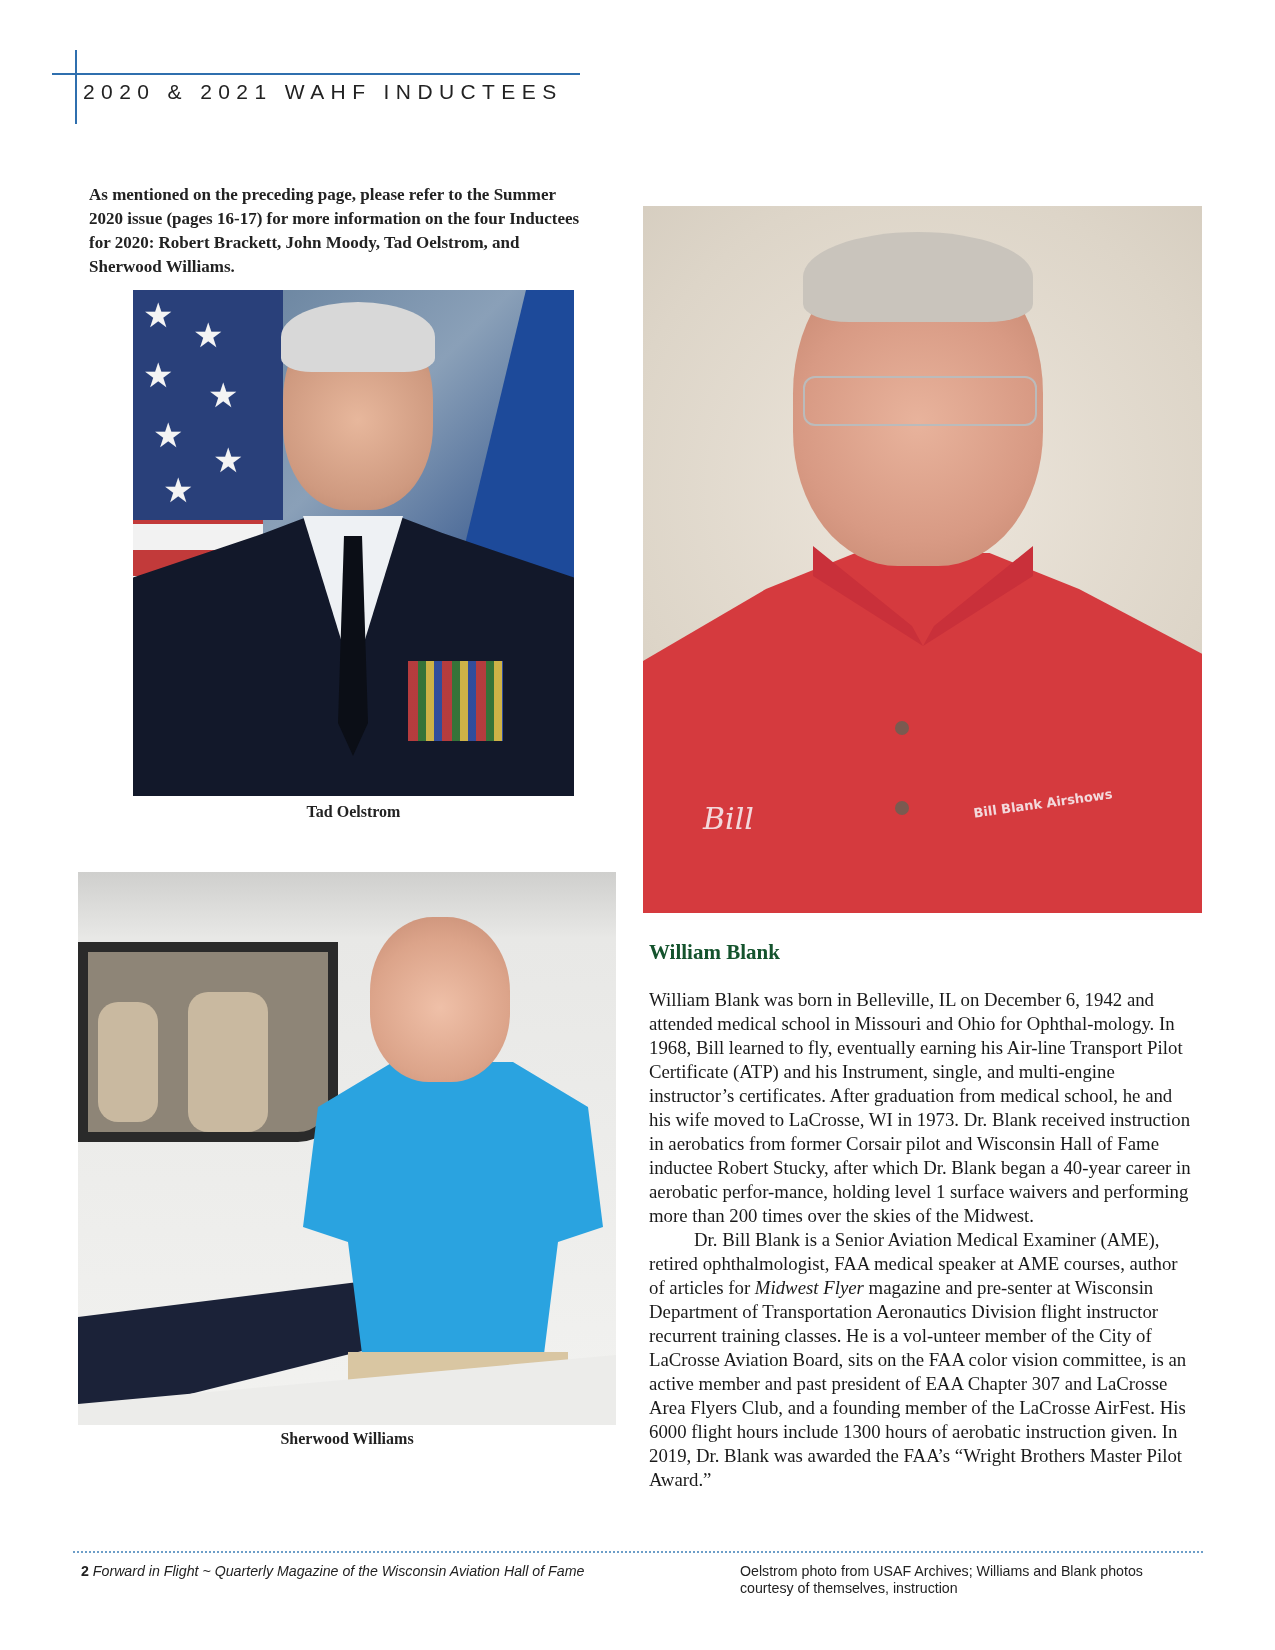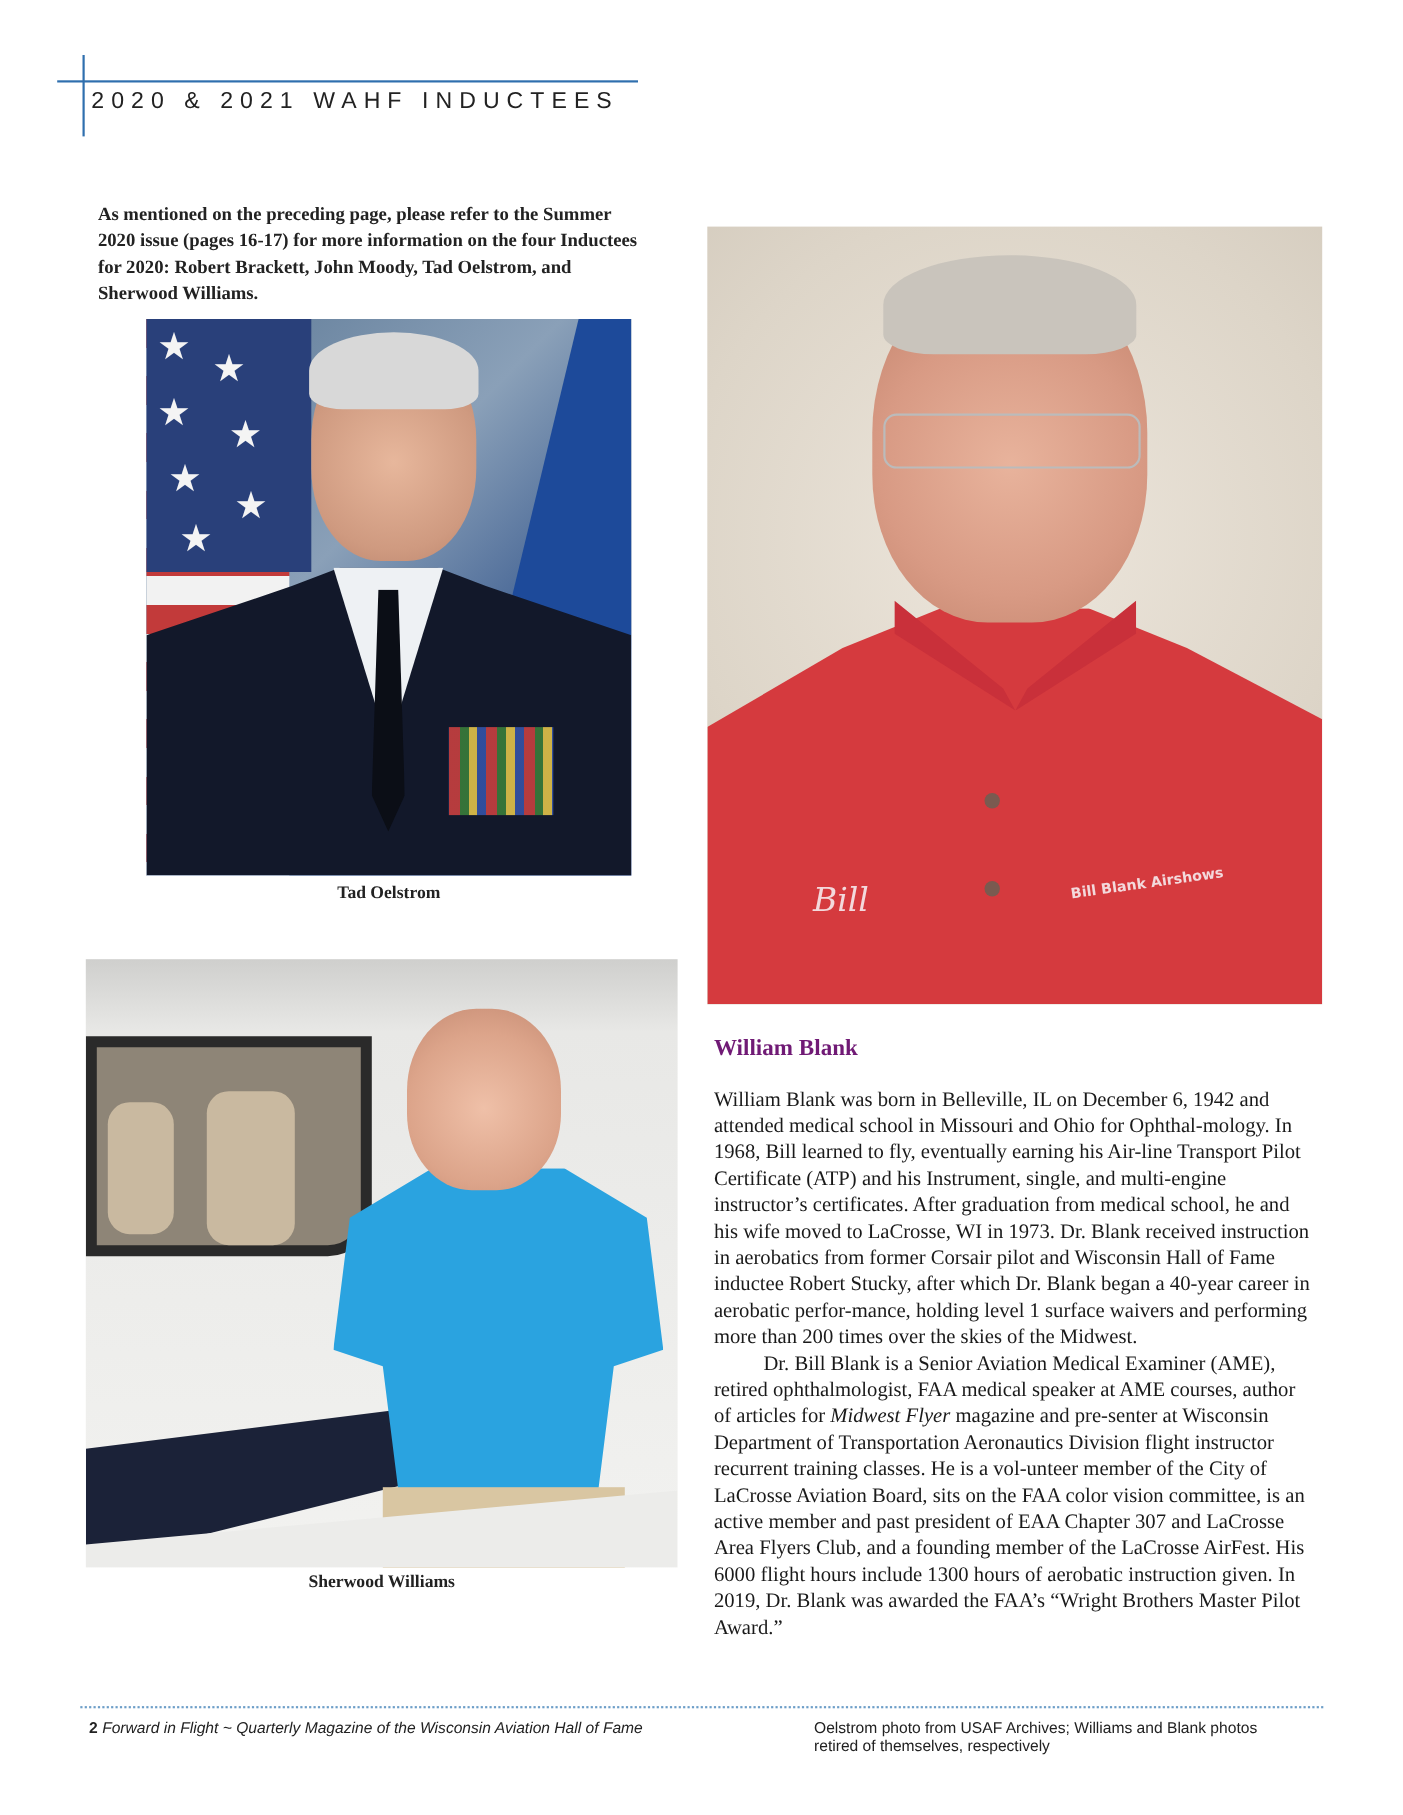--- a/index.html
+++ b/index.html
@@ -22,33 +22,33 @@
   .ribbons { position:absolute; left:275px; bottom:55px; width:95px; height:80px; background:repeating-linear-gradient(90deg,#c84040 0 10px,#3a7d3a 10px 18px,#e3c34a 18px 26px,#3553a8 26px 34px); opacity:.9; }
   .head-oel { position:absolute; left:150px; top:20px; width:150px; height:200px; border-radius:45% 45% 42% 42%; background:radial-gradient(circle at 50% 55%,#e7b79c 0%,#cf9a80 60%,#b27c66 100%); }
   .hair-oel { position:absolute; left:148px; top:12px; width:154px; height:70px; border-radius:50% 50% 20% 20%; background:#d8d8d8; }
   
   #p-blank { left:643px; top:206px; width:559px; height:707px; background:radial-gradient(circle at 50% 40%,#ede6dc 0%,#ddd5c8 60%,#cfc6b8 100%); }
   .red-shirt { position:absolute; left:0; bottom:0; width:559px; height:360px; background:#d53a3e; clip-path:polygon(0 30%,22% 10%,38% 0,62% 0,78% 10%,100% 28%,100% 100%,0 100%); }
   .collar { position:absolute; left:170px; top:340px; width:220px; height:100px; background:#c9303a; clip-path:polygon(0 0,45% 80%,50% 100%,55% 80%,100% 0,100% 30%,50% 100%,0 30%); }
   .head-blank { position:absolute; left:150px; top:40px; width:250px; height:320px; border-radius:46% 46% 42% 42%; background:radial-gradient(circle at 50% 55%,#e8b39c 0%,#d89a84 55%,#bf8069 100%); }
   .hair-blank { position:absolute; left:160px; top:26px; width:230px; height:90px; border-radius:50% 50% 20% 20%; background:#c9c4bc; }
   .glasses { position:absolute; left:160px; top:170px; width:230px; height:46px; border:2px solid #bbb; border-radius:12px; }
-  .emb-bill { position:absolute; left:60px; top:595px; color:#f3d9dc; font-size:30px; font-style:italic; font-family:"DejaVu Serif", serif;margin-left:36px; }
+  .emb-bill { position:absolute; left:60px; top:595px; color:#f3d9dc; font-size:30px; font-style:italic; font-family:"DejaVu Serif", serif; }
   .emb-logo { position:absolute; left:330px; top:590px; color:#f3d9dc; font-size:13px; font-weight:bold; font-family:"DejaVu Sans", sans-serif; transform:rotate(-8deg); }
   .button { position:absolute; width:14px; height:14px; border-radius:50%; background:#7a5a50; }
   
   #p-will { left:78px; top:872px; width:538px; height:553px; background:linear-gradient(180deg,#cfcfcd 0%,#e8e8e6 12%,#f2f2f0 100%); }
   .plane-window { position:absolute; left:0; top:70px; width:260px; height:200px; background:#8e8577; border-radius:0 0 40px 0; border:10px solid #2a2a2a; box-sizing:border-box; }
   .seat { position:absolute; background:#c9b9a0; border-radius:20px; }
   .stripe-dark { position:absolute; left:0; top:400px; width:360px; height:150px; background:#1b2238; clip-path:polygon(0 30%,100% 0,100% 40%,0 100%); }
   .blue-shirt { position:absolute; left:225px; top:190px; width:300px; height:300px; background:#2aa3e0; clip-path:polygon(5% 15%,30% 0,70% 0,95% 15%,100% 55%,85% 60%,80% 100%,20% 100%,15% 60%,0 55%); }
   .head-will { position:absolute; left:292px; top:45px; width:140px; height:165px; border-radius:45% 45% 42% 42%; background:radial-gradient(circle at 50% 55%,#efc0a8 0%,#dca48a 60%,#c48a72 100%); }
   .pants { position:absolute; left:270px; top:480px; width:220px; height:80px; background:#d9c6a2; }
   .plane-wing { position:absolute; left:0; bottom:0; width:538px; height:70px; background:#ececea; clip-path:polygon(0 70%,100% 0,100% 100%,0 100%); }
-  .blank-heading { position:absolute; left:649px; top:940px; font-size:21px; font-weight:bold; color:#701a75; }
+  .blank-heading { position:absolute; left:649px; top:940px; font-size:21px; font-weight:bold; color:#14532d; }
   .body-text { position:absolute; left:649px; top:988px; width:545px; font-size:18.8px; line-height:24px; color:#1a1a1a; }
   .body-text p { margin:0; }
   .body-text p.indent { text-indent:45px; }
   .body-text em { font-style:italic; }
   .footer-rule { position:absolute; left:73px; top:1551px; width:1130px; height:0; border-top:2px dotted #6d9ec8; }
   .footer-left { position:absolute; left:81px; top:1563px; font-family:"Liberation Sans", sans-serif; font-size:14.2px; color:#222; }
   .footer-left .pg { font-weight:bold; }
   .footer-left .mag { font-style:italic;text-align:right; }
   .footer-right { position:absolute; right:75px; top:1563px; width:460px; text-align:left; font-family:"Liberation Sans", sans-serif; font-size:14.2px; line-height:17px; color:#222; }
 </style>
@@ -115,14 +115,14 @@
   <p class="indent"><span>Dr. Bill Blank is a Senior Aviation Medical Examiner (AME), retired ophthalmologist, FAA medical speaker at AME courses, author of articles for </span><em>Midwest Flyer</em><span> magazine and pre-senter at Wisconsin Department of Transportation Aeronautics Division flight instructor recurrent training classes. He is a vol-unteer member of the City of LaCrosse Aviation Board, sits on the FAA color vision committee, is an active member and past president of EAA Chapter 307 and LaCrosse Area Flyers Club, and a founding member of the LaCrosse AirFest. His 6000 flight hours include 1300 hours of aerobatic instruction given. In 2019, Dr. Blank was awarded the FAA’s “Wright Brothers Master Pilot Award.”</span></p>
 </div>
 
 <div class="footer-rule"></div>
 <div class="footer-left">
   <span class="pg">2</span>
   <span class="mag">Forward in Flight ~ Quarterly Magazine of the Wisconsin Aviation Hall of Fame</span>
 </div>
 <div class="footer-right">
   <div>Oelstrom photo from USAF Archives; Williams and Blank photos</div>
-  <div>retired of themselves, respectively</div>
+  <div>courtesy of themselves, instruction</div>
 </div>
 
 </body></html>

